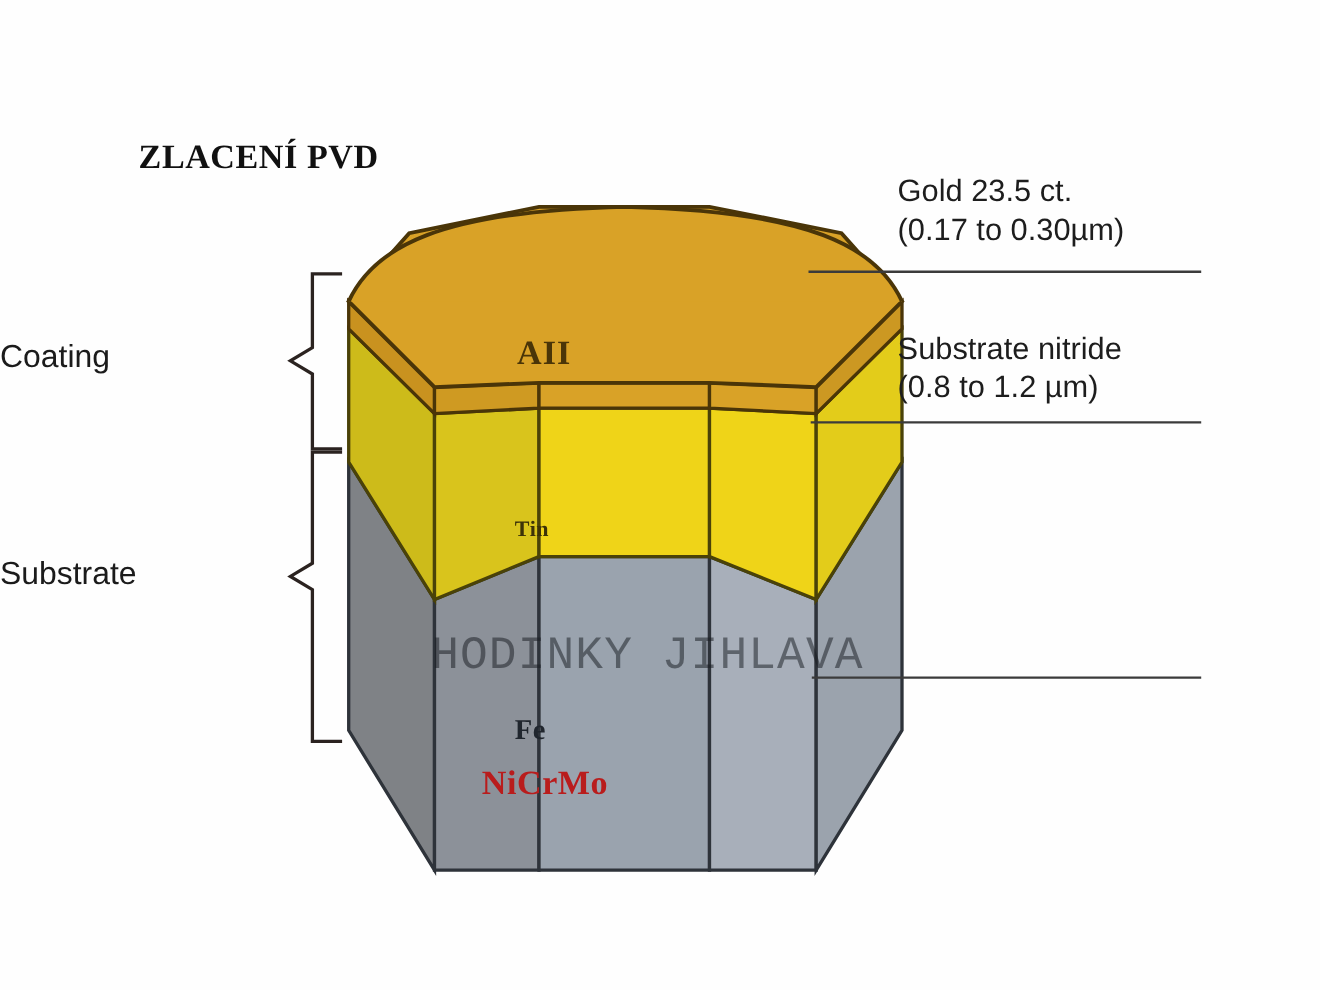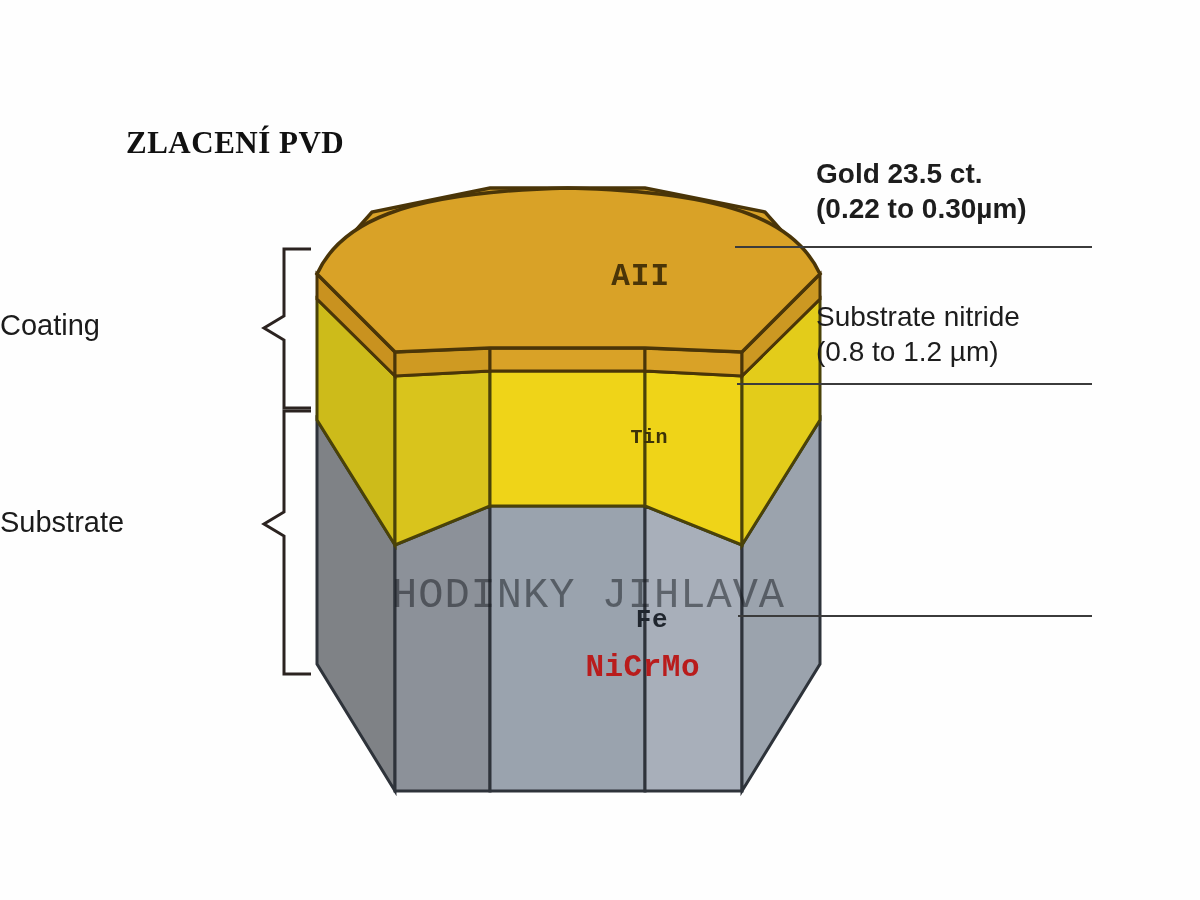--- a/index.html
+++ b/index.html
@@ -61,44 +61,45 @@
 
   
   .anno {
     position: absolute;
     font-family: "Liberation Sans", sans-serif;
     font-size: 28px;
     line-height: 35px;
     color: #1d1d1d;
     white-space: nowrap;
   }
-  #anno-gold     { left: 816px; top: 140px; font-weight: bold; }
+  #anno-gold     { left: 816px; top: 140px; }
   #anno-tin      { left: 816px; top: 283px; }
   #anno-steel    { left: 816px; top: 468px; }
 
   
   #watermark {
     position: absolute;
     left: 392px;
     top: 556px;
     font-family: Liberation Mono, monospace;
     font-size: 42px;
     letter-spacing: 1px;
     color: rgba(25, 28, 34, 0.52);
     white-space: nowrap;
     pointer-events: none;
   }
 
   
   .face-label {
     position: absolute;
-    font-family: Liberation Mono, monospace;
+    font-family: Liberation Serif, serif;
     font-weight: bold;
     white-space: nowrap;
-    text-align: right;
+    text-align: left;
+    margin-top: 44px;
   }
   #label-au {
     left: 470px;
     top: 243px;
     width: 200px;
     font-size: 31px;
     color: #4a3508;
     letter-spacing: 1px;
   }
   #label-tin {
@@ -193,21 +194,21 @@
   <div id="watermark">HODINKY JIHLAVA</div>
 
   <div class="face-label" id="label-fe">Fe</div>
   <div class="face-label" id="label-nicrmo">NiCrMo</div>
 
   <div class="bracket-label" id="label-coating">Coating</div>
   <div class="bracket-label" id="label-substrate">Substrate</div>
 
   <div class="anno" id="anno-gold">
     <div>Gold 23.5 ct.</div>
-    <div>(0.22 to 0.30µm)</div>
+    <div>(0.17 to 0.30µm)</div>
   </div>
 
   <div class="anno" id="anno-tin">
     <div>Substrate nitride</div>
     <div>(0.8 to 1.2 µm)</div>
   </div>
 
 
 </div>
 

